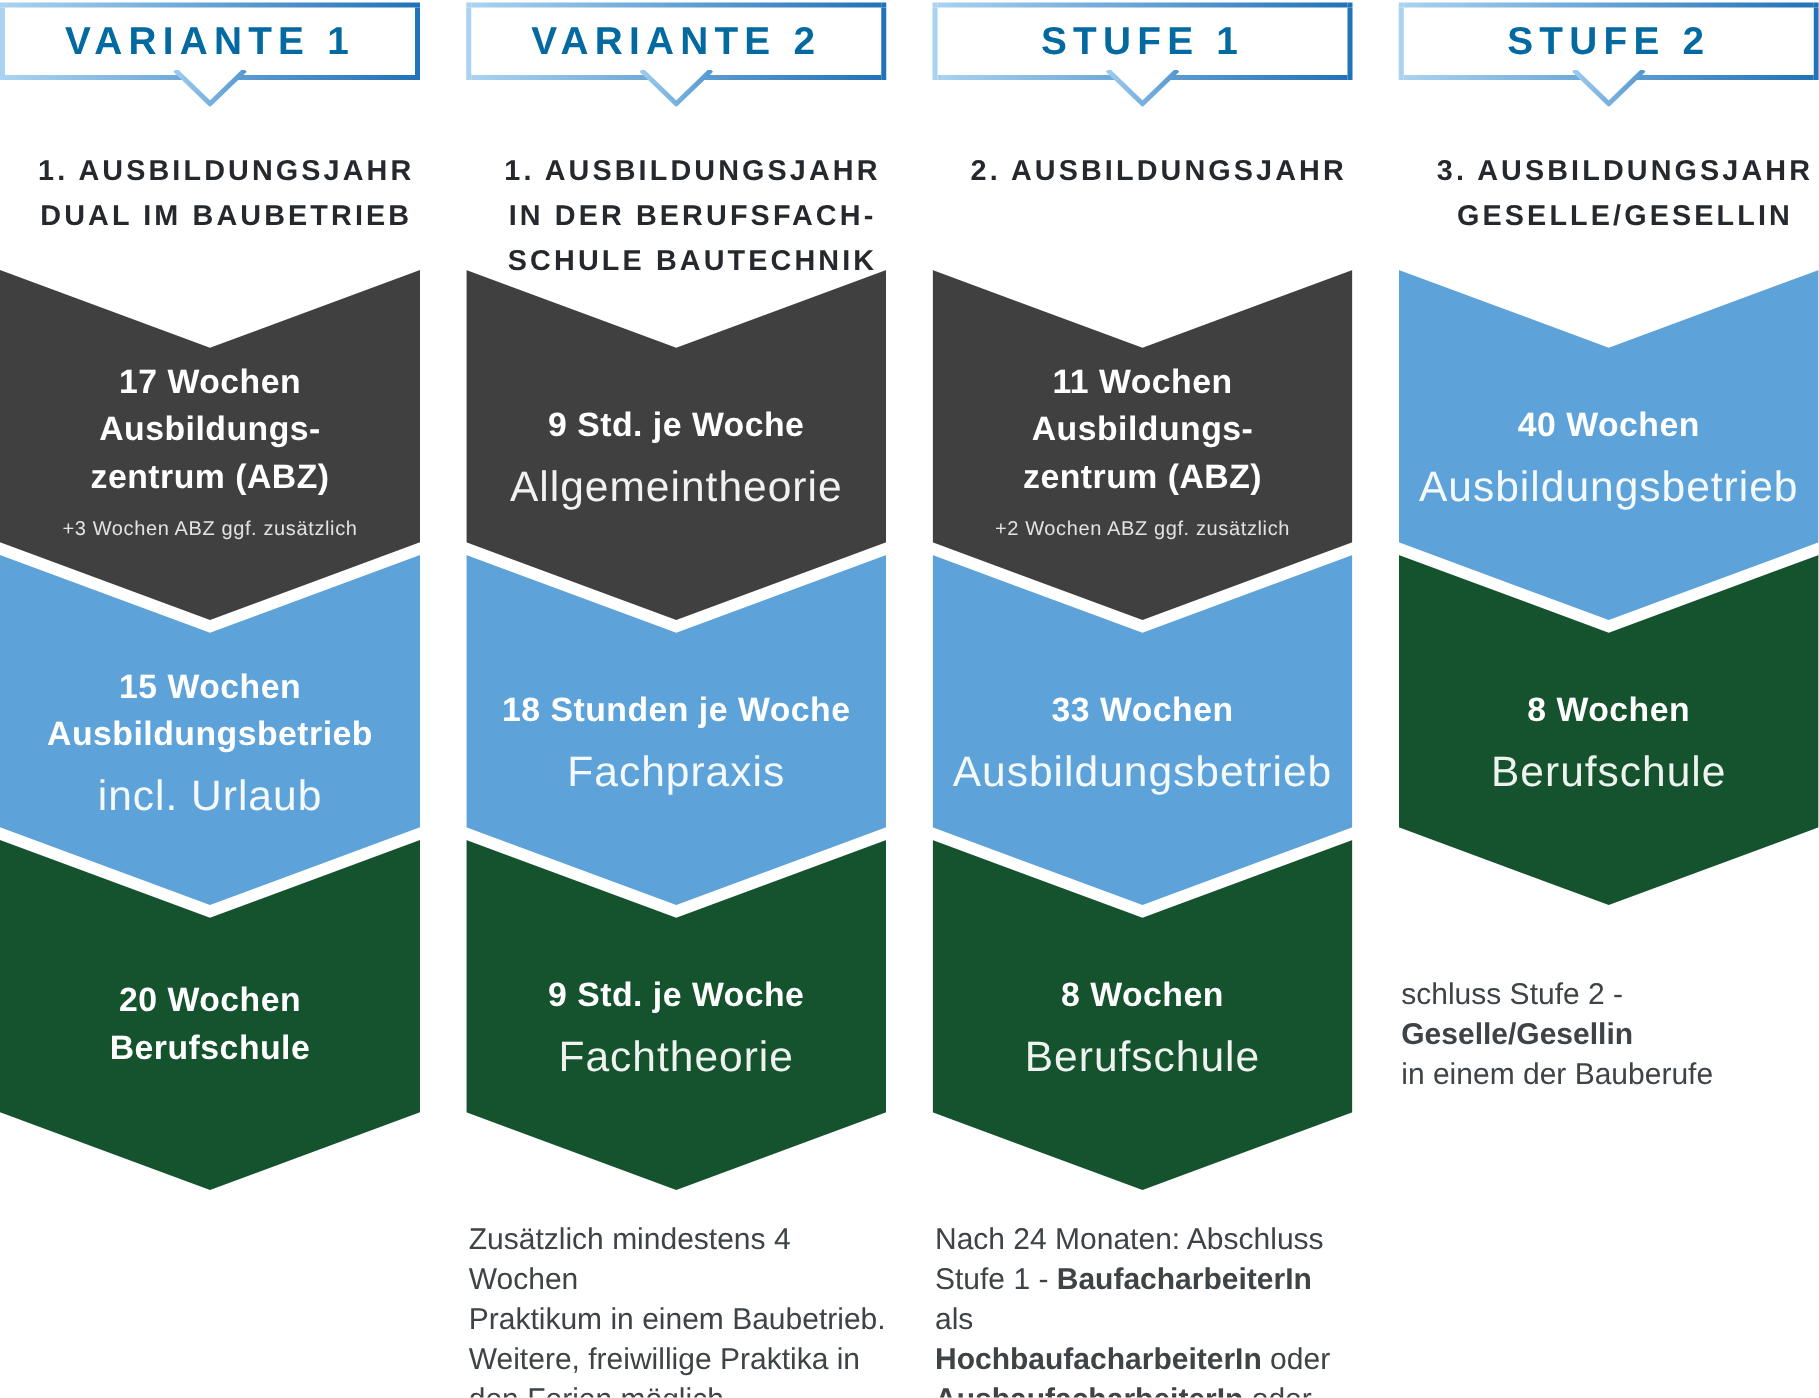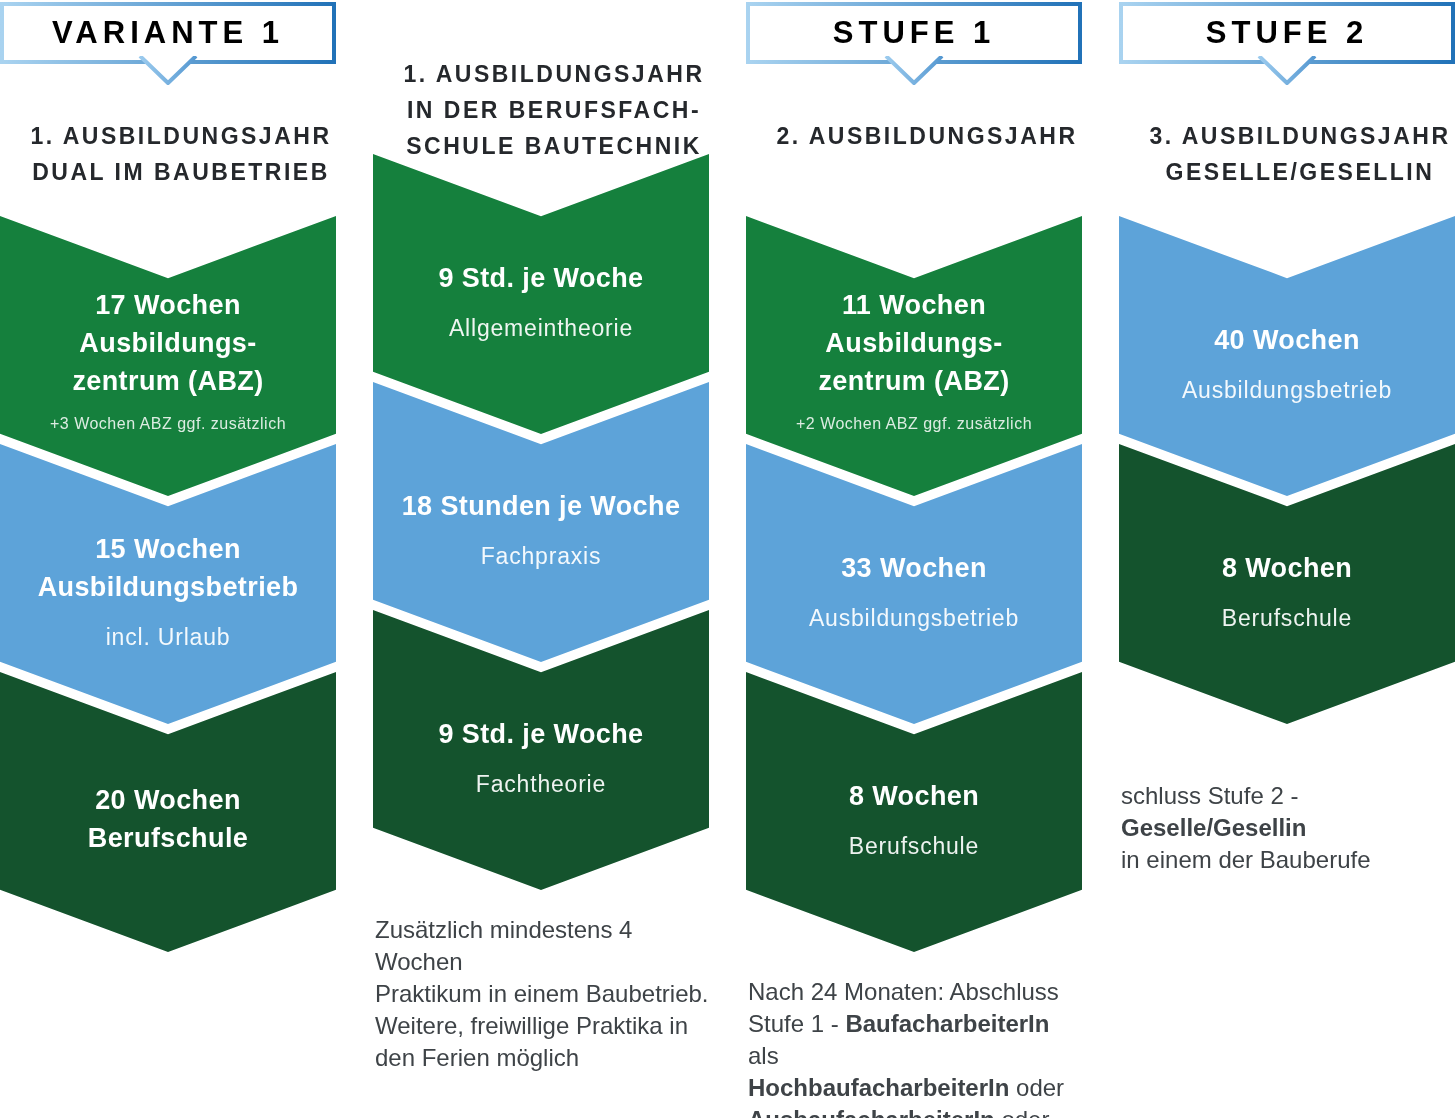--- a/index.html
+++ b/index.html
@@ -9,42 +9,42 @@
   }
   .board{display:flex;gap:37px;padding-top:2px;}
   .col{width:336px;flex:0 0 336px;display:flex;flex-direction:column;}
 
   
   .hdr{
     position:relative;height:62px;box-sizing:border-box;
     border:4px solid;border-image:linear-gradient(90deg,#a9d3f0,#2172b8) 1;
     display:flex;align-items:center;justify-content:center;background:#fff;
   }
-  .hdr-label{font-size:31px;font-weight:bold;letter-spacing:5px;color:#000000;white-space:nowrap;}
+  .hdr-label{font-size:31px;font-weight:bold;letter-spacing:5px;color:#0369a1;white-space:nowrap;}
   .tail{position:absolute;left:50%;bottom:-28px;transform:translateX(-50%);}
 
   .title{
     margin-top:54px;height:98px;text-align:center;
     font-size:23px;font-weight:bold;letter-spacing:2.5px;
     color:#25282c;line-height:36px;padding-left:26px;
   }
 
   .chevrons{display:flex;flex-direction:column;}
   .chev{
     height:280px;box-sizing:border-box;padding:14px 10px 0 10px;
     clip-path:polygon(0 0,50% 22.2%,100% 0,100% 77.8%,50% 100%,0 77.8%);
     display:flex;flex-direction:column;align-items:center;justify-content:center;
     text-align:center;color:#ffffff;
   }
   .chev + .chev{margin-top:-52px;}
-  .c1{background:#15803d;}
+  .c1{background:#404040;}
   .c2{background:#5da3d9;}
   .c3{background:#14532d;}
   .chev-main{font-size:27px;font-weight:bold;line-height:38px;letter-spacing:.4px;}
-  .chev-sub{font-size:23px;margin-top:15px;color:rgba(255,255,255,.93);letter-spacing:.8px;line-height:32px;}
+  .chev-sub{font-size:34px;margin-top:15px;color:rgba(255,255,255,.93);letter-spacing:.8px;line-height:32px;}
   .chev-sub.small{font-size:16px;margin-top:8px;color:rgba(255,255,255,.85);letter-spacing:.5px;}
   .chev-sub:empty{display:none;}
 
   .footnote{
     margin:24px 0 0 2px;min-height:10px;
     font-size:24px;line-height:32px;color:#3e4347;text-align:left;
   }
   .footnote .seg-bold{font-weight:bold;}
 </style>
 </head>
@@ -91,20 +91,26 @@
         <div class="chev-main">
             <div>20 Wochen</div>
             <div>Berufschule</div>
           </div>
 
       </div>
     </div>
   </div>
 
   <div class="col">
+    <div class="hdr">
+      <span class="hdr-label">VARIANTE 2</span>
+      <svg class="tail" width="62" height="32" viewBox="0 0 62 32">
+        <path d="M3 0 L31 27 L59 0" fill="#ffffff" stroke="url(#tailgrad)" stroke-width="4" stroke-linejoin="round"></path>
+      </svg>
+    </div>
     <div class="title">
         <div>1. AUSBILDUNGSJAHR</div>
         <div>IN DER BERUFSFACH-</div>
         <div>SCHULE BAUTECHNIK</div>
       </div>
     <div class="chevrons">
       <div class="chev c1">
         <div class="chev-main">
             <div>9 Std. je Woche</div>
           </div>

